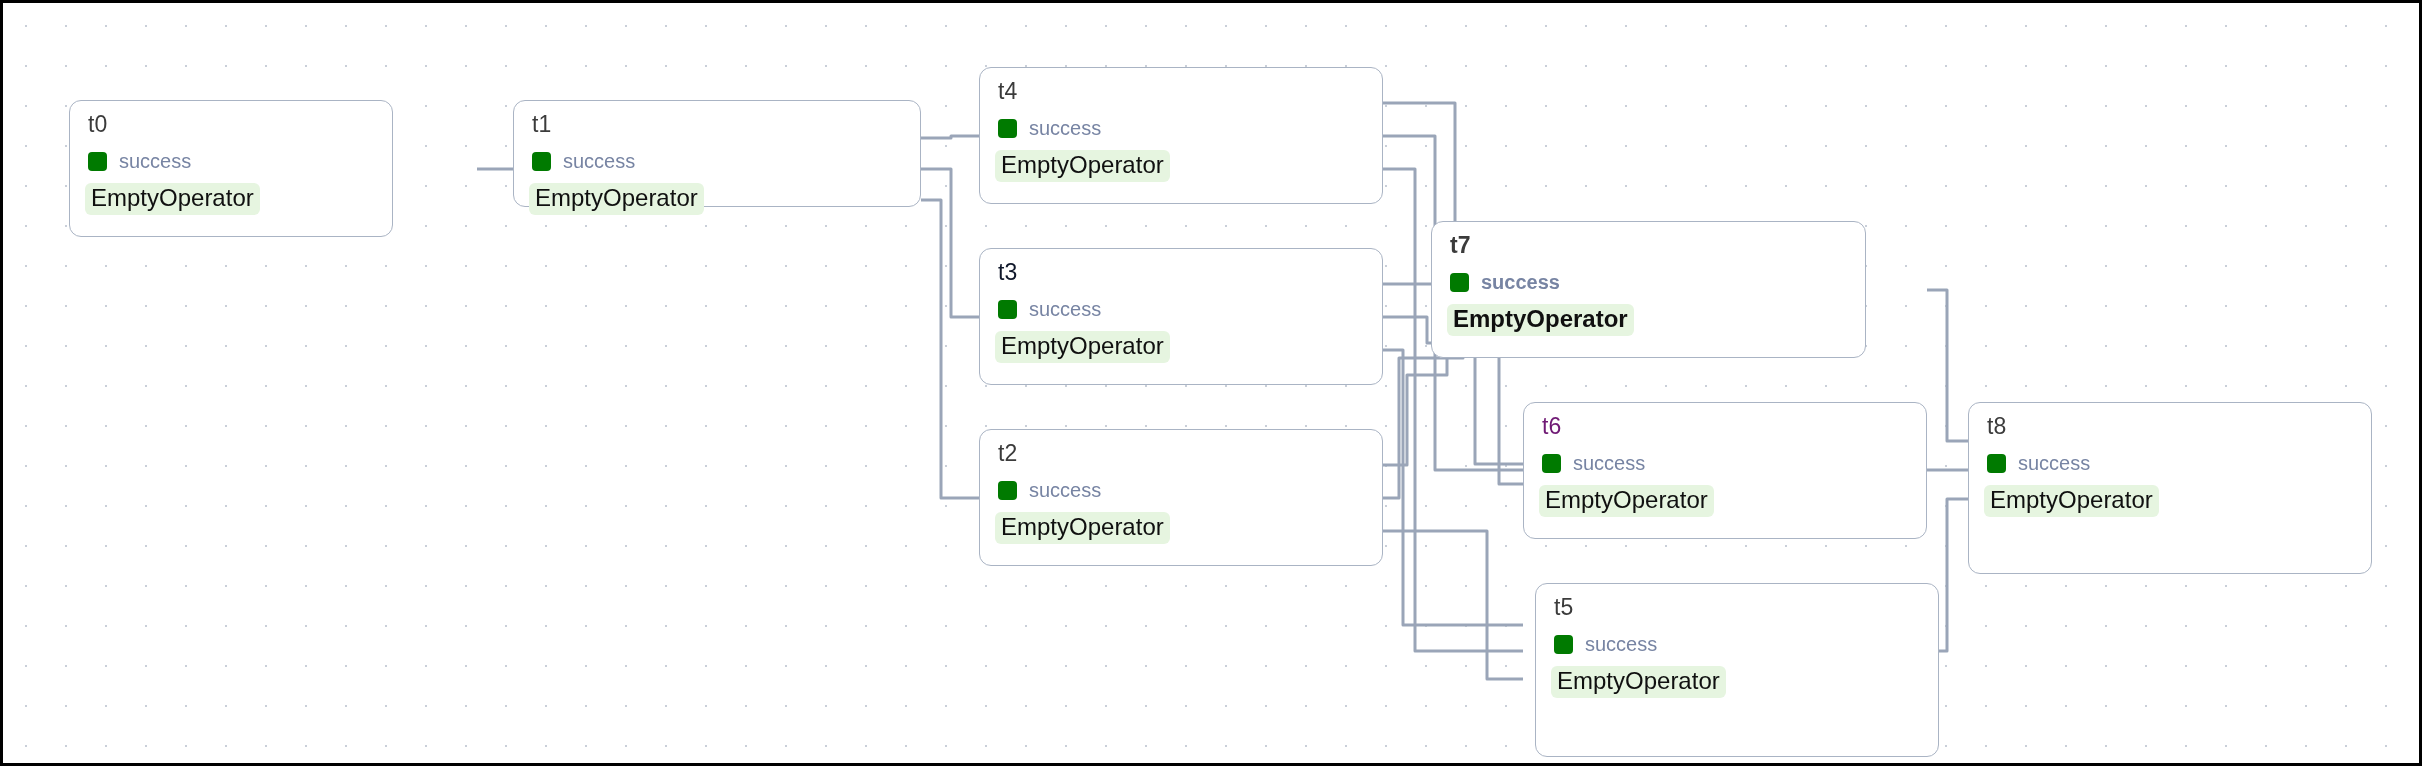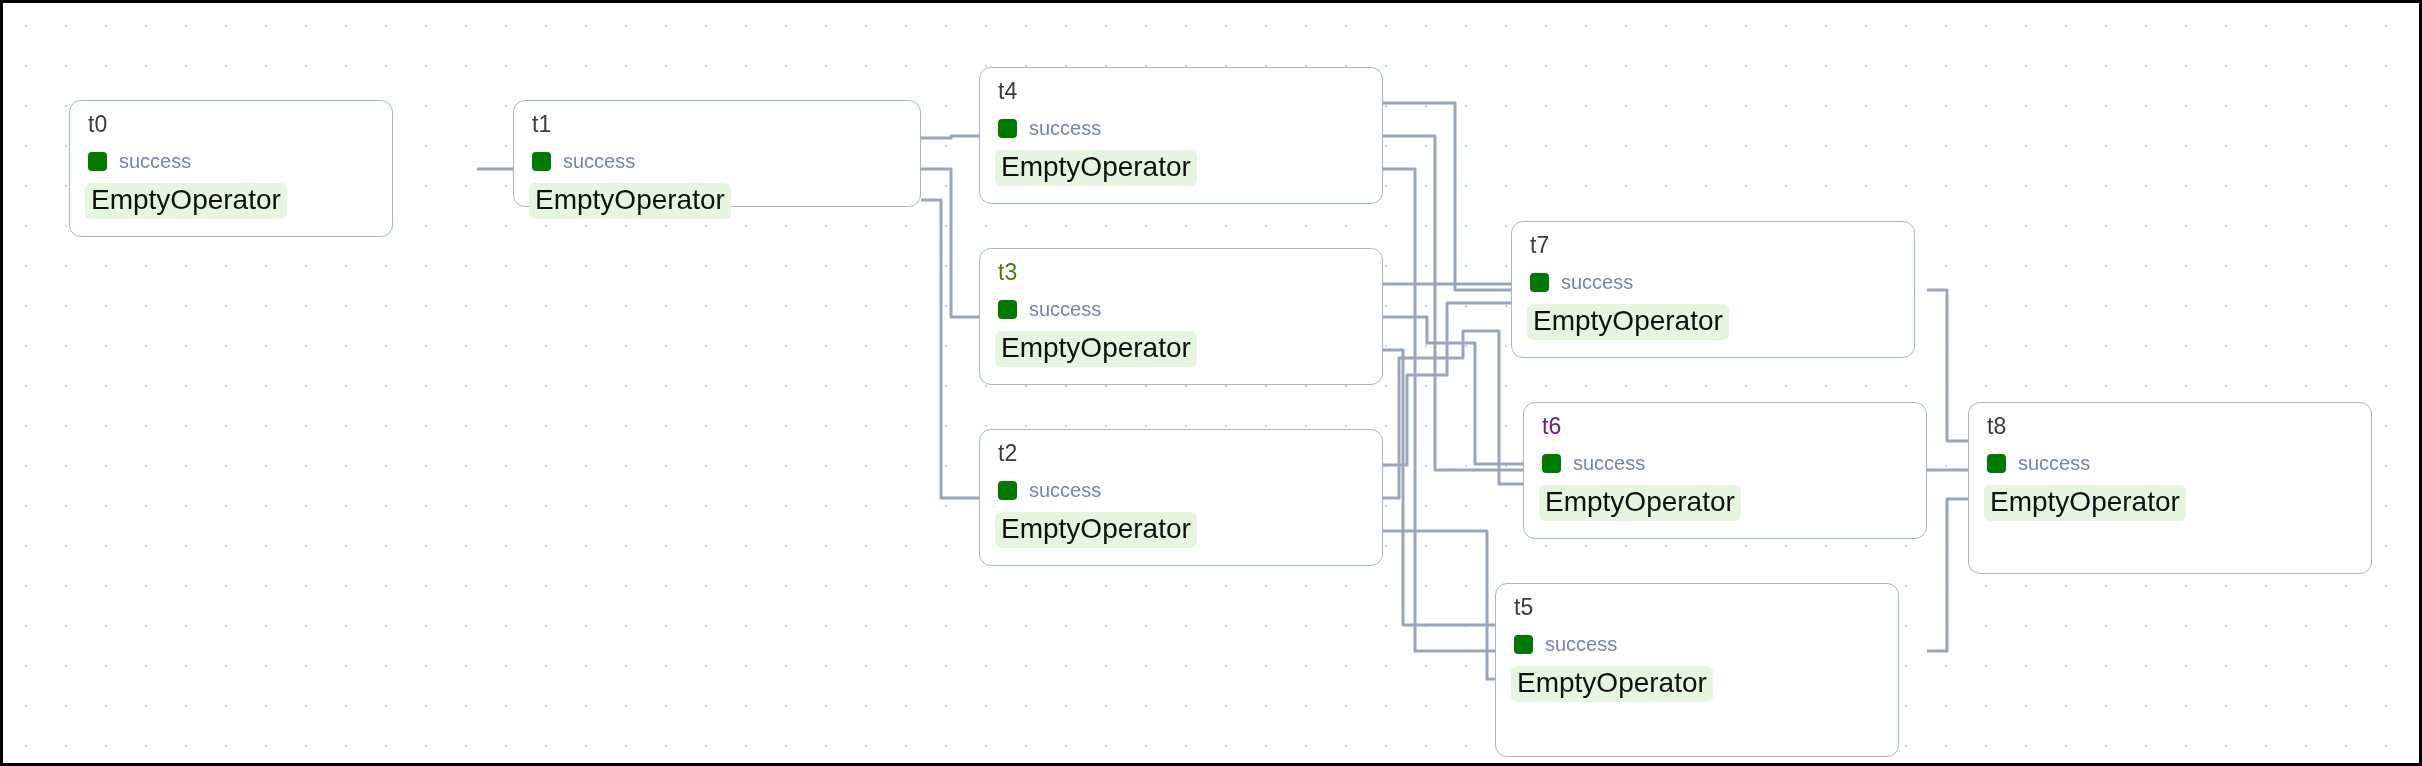--- a/index.html
+++ b/index.html
@@ -71,21 +71,21 @@
   .state-label {
     font-size: 20px;
     color: #7784a3;
     line-height: 1;
   }
 
   .node-operator {
     position: absolute;
     left: 15px;
     top: 82px;
-    font-size: 28px;
+    font-size: 24px;
     color: #101010;
     background: #e6f5e0;
     border-radius: 6px;
     padding: 3px 6px 5px 6px;
     line-height: 1;
     white-space: nowrap;
     text-align: right;
   }
 </style>
 </head>
@@ -128,52 +128,52 @@
     </div>
     <div class="task-node" style="left: 976px; top: 64px; width: 404px; height: 137px; border-color: rgb(170, 180, 196); background: rgb(255, 255, 255);">
       <div class="node-title" style="color: rgb(59, 59, 59);">t4</div>
       <div class="node-state-row">
         <span class="state-swatch" style="background: rgb(0, 122, 0);"></span>
         <span class="state-label" style="color: rgb(119, 132, 163);">success</span>
       </div>
       <div class="node-operator" style="background: rgb(230, 245, 224); color: rgb(16, 16, 16);">EmptyOperator</div>
     </div>
     <div class="task-node" style="left: 976px; top: 245px; width: 404px; height: 137px; border-color: rgb(170, 180, 196); background: rgb(255, 255, 255);">
-      <div class="node-title" style="color: #4d7c0f;">t3</div>
+      <div class="node-title" style="color: #0f172a;">t3</div>
       <div class="node-state-row">
         <span class="state-swatch" style="background: rgb(0, 122, 0);"></span>
         <span class="state-label" style="color: rgb(119, 132, 163);">success</span>
       </div>
       <div class="node-operator" style="background: rgb(230, 245, 224); color: rgb(16, 16, 16);">EmptyOperator</div>
     </div>
     <div class="task-node" style="left: 976px; top: 426px; width: 404px; height: 137px; border-color: rgb(170, 180, 196); background: rgb(255, 255, 255);">
       <div class="node-title" style="color: rgb(59, 59, 59);">t2</div>
       <div class="node-state-row">
         <span class="state-swatch" style="background: rgb(0, 122, 0);"></span>
         <span class="state-label" style="color: rgb(119, 132, 163);">success</span>
       </div>
       <div class="node-operator" style="background: rgb(230, 245, 224); color: rgb(16, 16, 16);">EmptyOperator</div>
     </div>
-    <div class="task-node" style="left: 1508px; top: 218px; width: 404px; height: 137px; border-color: rgb(170, 180, 196); background: rgb(255, 255, 255);">
+    <div class="task-node" style="left: 1428px; top: 218px; width: 435px; height: 137px; border-color: rgb(170, 180, 196); background: rgb(255, 255, 255); font-weight: bold;">
       <div class="node-title" style="color: rgb(59, 59, 59);">t7</div>
       <div class="node-state-row">
         <span class="state-swatch" style="background: rgb(0, 122, 0);"></span>
         <span class="state-label" style="color: rgb(119, 132, 163);">success</span>
       </div>
       <div class="node-operator" style="background: rgb(230, 245, 224); color: rgb(16, 16, 16);">EmptyOperator</div>
     </div>
     <div class="task-node" style="left: 1520px; top: 399px; width: 404px; height: 137px; border-color: rgb(170, 180, 196); background: rgb(255, 255, 255);">
       <div class="node-title" style="color: #701a75;">t6</div>
       <div class="node-state-row">
         <span class="state-swatch" style="background: rgb(0, 122, 0);"></span>
         <span class="state-label" style="color: rgb(119, 132, 163);">success</span>
       </div>
       <div class="node-operator" style="background: rgb(230, 245, 224); color: rgb(16, 16, 16);">EmptyOperator</div>
     </div>
-    <div class="task-node" style="left: 1492px; top: 580px; width: 404px; height: 174px; border-color: rgb(170, 180, 196); background: rgb(255, 255, 255);">
+    <div class="task-node" style="left: 1532px; top: 580px; width: 404px; height: 174px; border-color: rgb(170, 180, 196); background: rgb(255, 255, 255);">
       <div class="node-title" style="color: rgb(59, 59, 59);">t5</div>
       <div class="node-state-row">
         <span class="state-swatch" style="background: rgb(0, 122, 0);"></span>
         <span class="state-label" style="color: rgb(119, 132, 163);">success</span>
       </div>
       <div class="node-operator" style="background: rgb(230, 245, 224); color: rgb(16, 16, 16);">EmptyOperator</div>
     </div>
     <div class="task-node" style="left: 1965px; top: 399px; width: 404px; height: 172px; border-color: rgb(170, 180, 196); background: rgb(255, 255, 255);">
       <div class="node-title" style="color: rgb(59, 59, 59);">t8</div>
       <div class="node-state-row">

